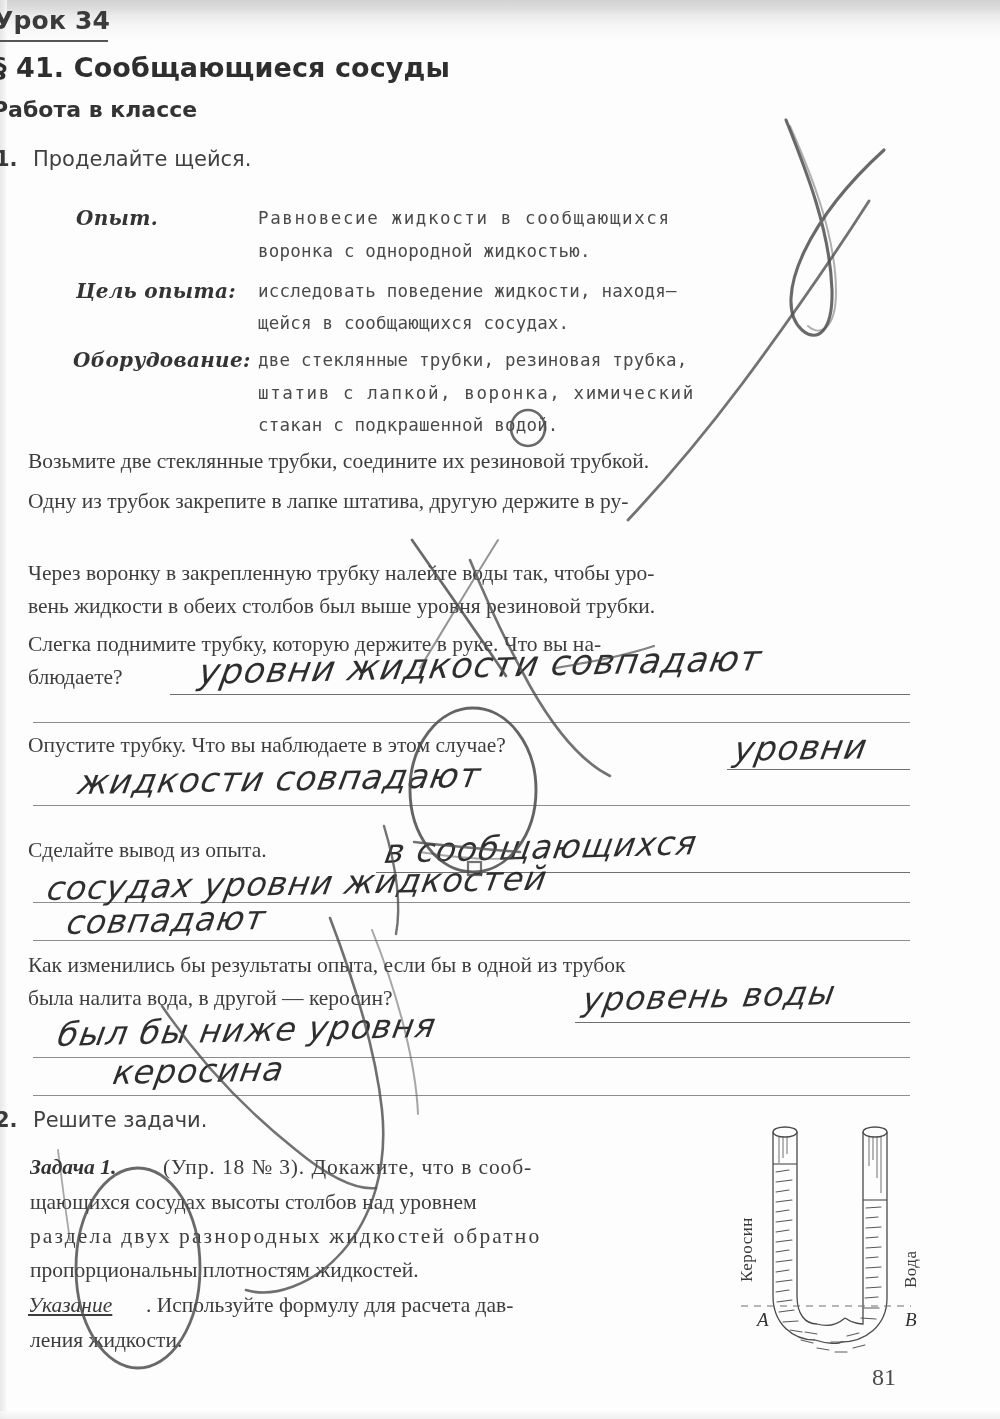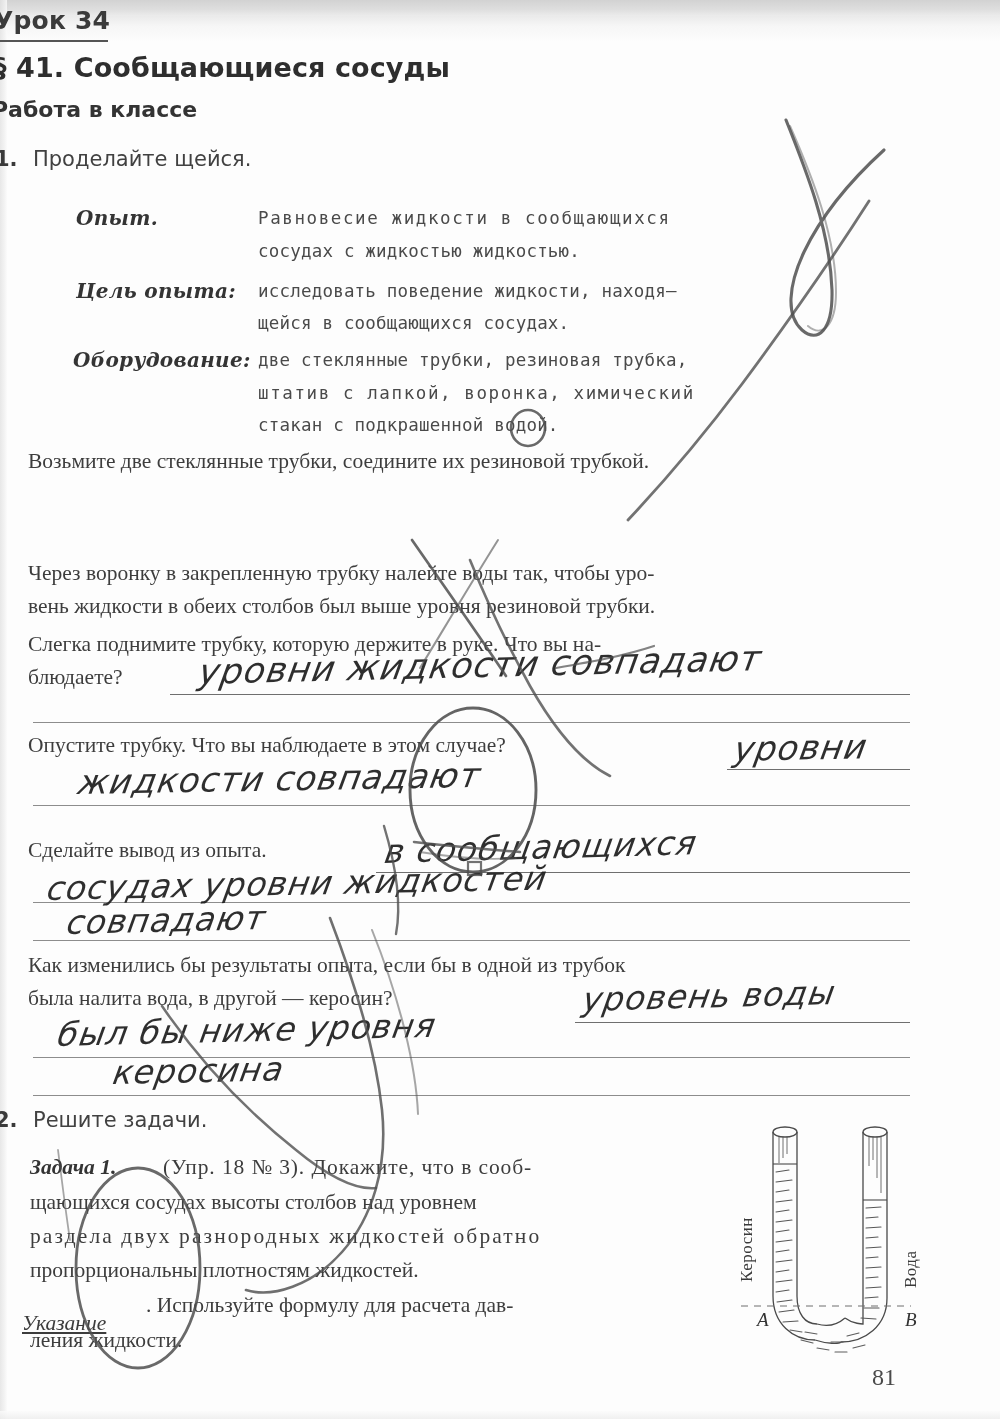--- a/index.html
+++ b/index.html
@@ -137,32 +137,33 @@
   <div class="urok">Урок 34</div>
   <div class="urok-rule"></div>
   <div class="para-title">§ 41. Сообщающиеся сосуды</div>
   <div class="subhead">Работа в классе</div>
 
   <div class="num-item" style="left:-5px;top:147px;">1.</div>
   <div class="item-text" style="left:33px;top:147px;">Проделайте щейся.</div>
 
   <div class="exp-label" style="left:76px;top:206px;">Опыт.</div>
   <div class="exp-body just" style="left:258px;top:208px;">Равновесие   жидкости   в   сообщающихся</div>
-  <div class="exp-body" style="left:258px;top:241px;">сосудах с жидкостью жидкостью.</div>
+  <div class="exp-body" style="left:258px;top:241px;">воронка с однородной жидкостью.</div>
 
   <div class="exp-label" style="left:76px;top:279px;">Цель опыта:</div>
   <div class="exp-body" style="left:258px;top:281px;">исследовать поведение жидкости, находя–</div>
   <div class="exp-body" style="left:258px;top:313px;">щейся в сообщающихся сосудах.</div>
 
   <div class="exp-label" style="left:73px;top:348px;">Оборудование:</div>
   <div class="exp-body" style="left:258px;top:350px;">две стеклянные трубки, резиновая трубка,</div>
   <div class="exp-body just" style="left:258px;top:383px;">штатив  с  лапкой,  воронка,  химический</div>
   <div class="exp-body" style="left:258px;top:415px;">стакан с подкрашенной водой.</div>
 
   <div class="ptext" style="left:28px;top:449px;">Возьмите две стеклянные трубки, соедините их резиновой трубкой.</div>
+  <div class="ptext" style="left:28px;top:489px;">Одну из трубок закрепите в лапке штатива, другую держите в ру-</div>
   <div class="ptext" style="left:28px;top:561px;">Через воронку в закрепленную трубку налейте воды так, чтобы уро-</div>
   <div class="ptext" style="left:28px;top:594px;">вень жидкости в обеих столбов был выше уровня резиновой трубки.</div>
   <div class="ptext" style="left:28px;top:632px;">Слегка поднимите трубку, которую держите в руке. Что вы на-</div>
   <div class="ptext" style="left:28px;top:665px;">блюдаете?</div>
 
   <div class="ans-underline" style="left:170px;top:694px;width:740px;"></div>
   <div class="ruled" style="left:33px;top:722px;width:877px;"></div>
 
   <div class="ptext" style="left:28px;top:733px;">Опустите трубку. Что вы наблюдаете в этом случае?</div>
   <div class="ans-underline" style="left:727px;top:769px;width:183px;"></div>
@@ -194,21 +195,21 @@
 
   <div class="num-item" style="left:-5px;top:1108px;">2.</div>
   <div class="item-text" style="left:33px;top:1108px;">Решите задачи.</div>
 
   <div class="task-label" style="left:30px;top:1155px;">Задача 1.</div>
   <div class="ptext sp" style="left:163px;top:1155px;">(Упр. 18 № 3). Докажите, что в сооб-</div>
   <div class="ptext" style="left:30px;top:1190px;font-family:Liberation Serif, serif;">щающихся сосудах высоты столбов над уровнем</div>
   <div class="ptext sp2" style="left:30px;top:1224px;">раздела двух разнородных жидкостей обратно</div>
   <div class="ptext" style="left:30px;top:1258px;">пропорциональны плотностям жидкостей.</div>
 
-  <div class="hint-label" style="left:22px;top:1293px;margin-top:18px;">Указание</div>
+  <div class="hint-label" style="left:28px;top:1293px;">Указание</div>
   <div class="ptext" style="left:146px;top:1293px;">. Используйте формулу для расчета дав-</div>
   <div class="ptext" style="left:30px;top:1328px;">ления жидкости.</div>
 
   <div class="figure">
     <svg width="215" height="250" viewBox="0 0 215 250">
       <g stroke="#4a4a4a" stroke-width="1.3" fill="none">
 
         <path d="M38,14 L38,178 C38,206 58,222 80,222"></path>
         <path d="M62,14 L62,178 C62,196 70,206 82,206"></path>
 

